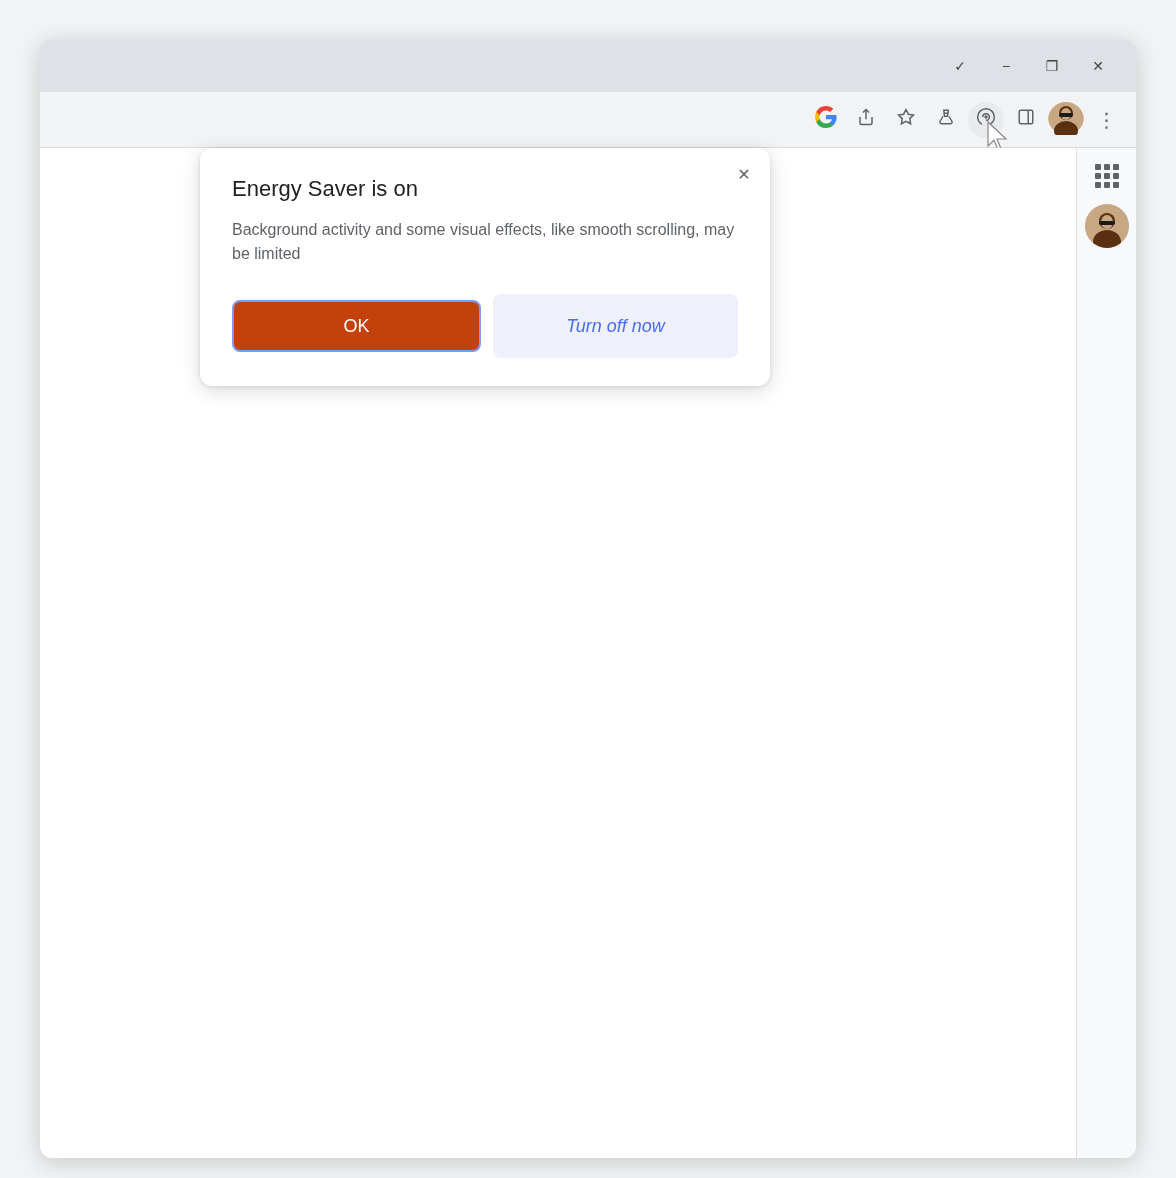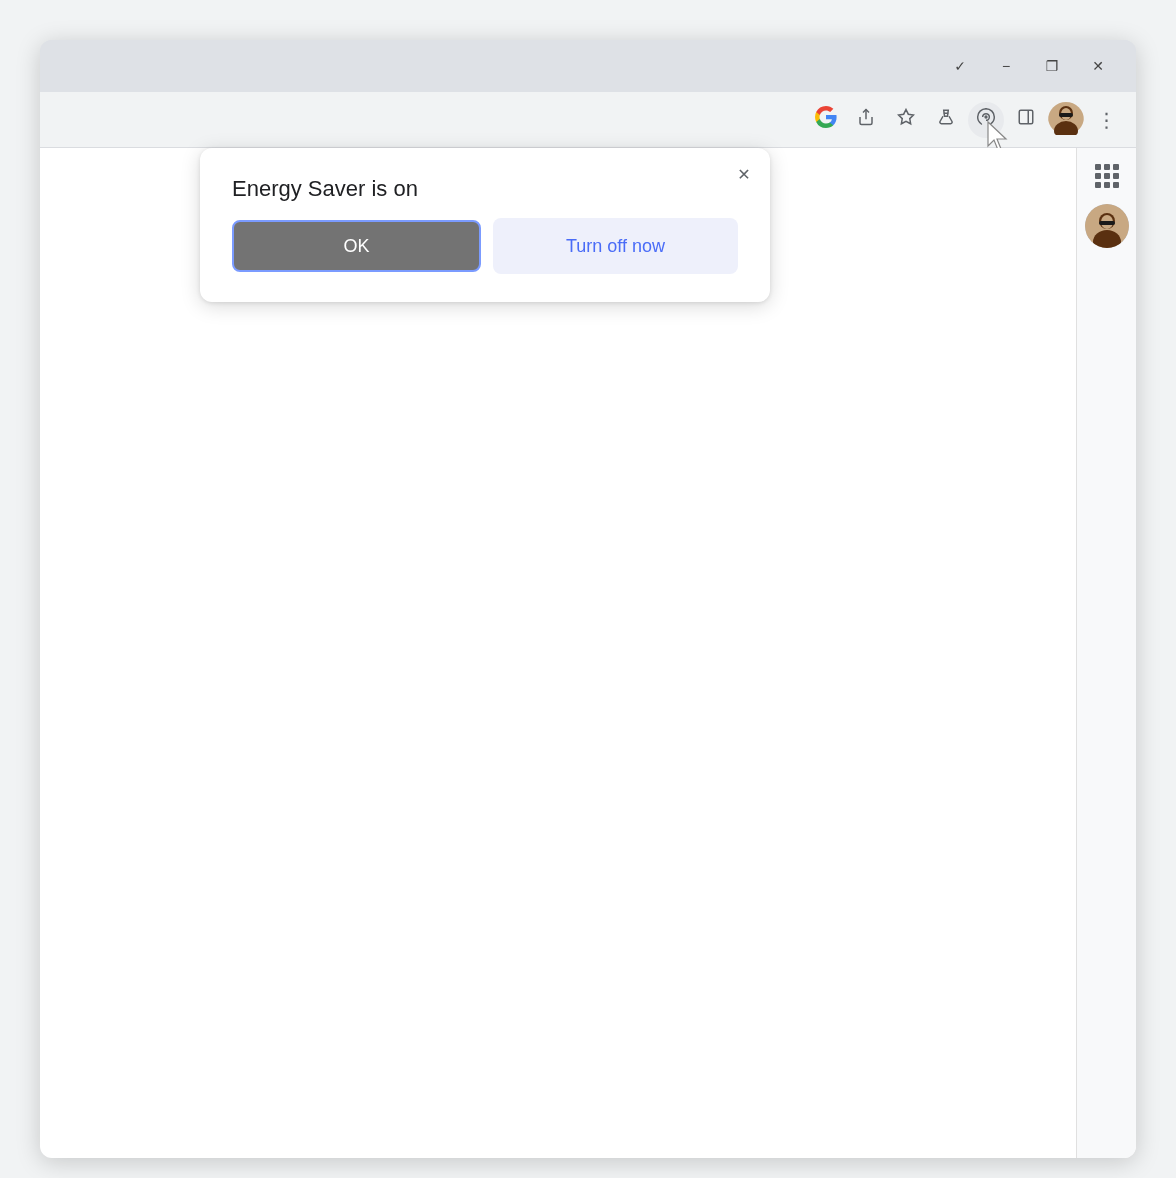--- a/index.html
+++ b/index.html
@@ -201,41 +201,42 @@
 
     .popup-actions {
       display: flex;
       gap: 12px;
       align-items: center;
     }
 
     .btn-ok {
       flex: 1;
       height: 52px;
-      background: #737373;
+      background: #c2410c;
       color: #fff;
       border: 2px solid #7b9bff;
       border-radius: 8px;
       font-size: 18px;
       font-weight: 500;
       cursor: pointer;
       outline: none;
     }
 
     .btn-turnoff {
       flex: 1;
-      height: 56px;
+      height: 64px;
       background: #eef0fb;
       color: #4a6cf7;
       border: none;
       border-radius: 8px;
       font-size: 18px;
       font-weight: 400;
       cursor: pointer;
       outline: none;
+      font-style: italic;
     }
 
     
     .cursor-overlay {
       position: absolute;
       top: 18px;
       right: 0px;
       pointer-events: none;
     }
 
@@ -383,20 +384,21 @@
     </div>
 
     <div class="popup">
 
       <button class="popup-close">
         <span>✕</span>
       </button>
 
       <div class="popup-title">Energy Saver is on</div>
 
+      <div class="popup-body">Background activity and some visual effects, like smooth scrolling, may be limited</div>
 
       <div class="popup-actions">
         <button class="btn-ok">OK</button>
         <button class="btn-turnoff">Turn off now</button>
       </div>
     </div>
 
   </div>
 </div>
 

